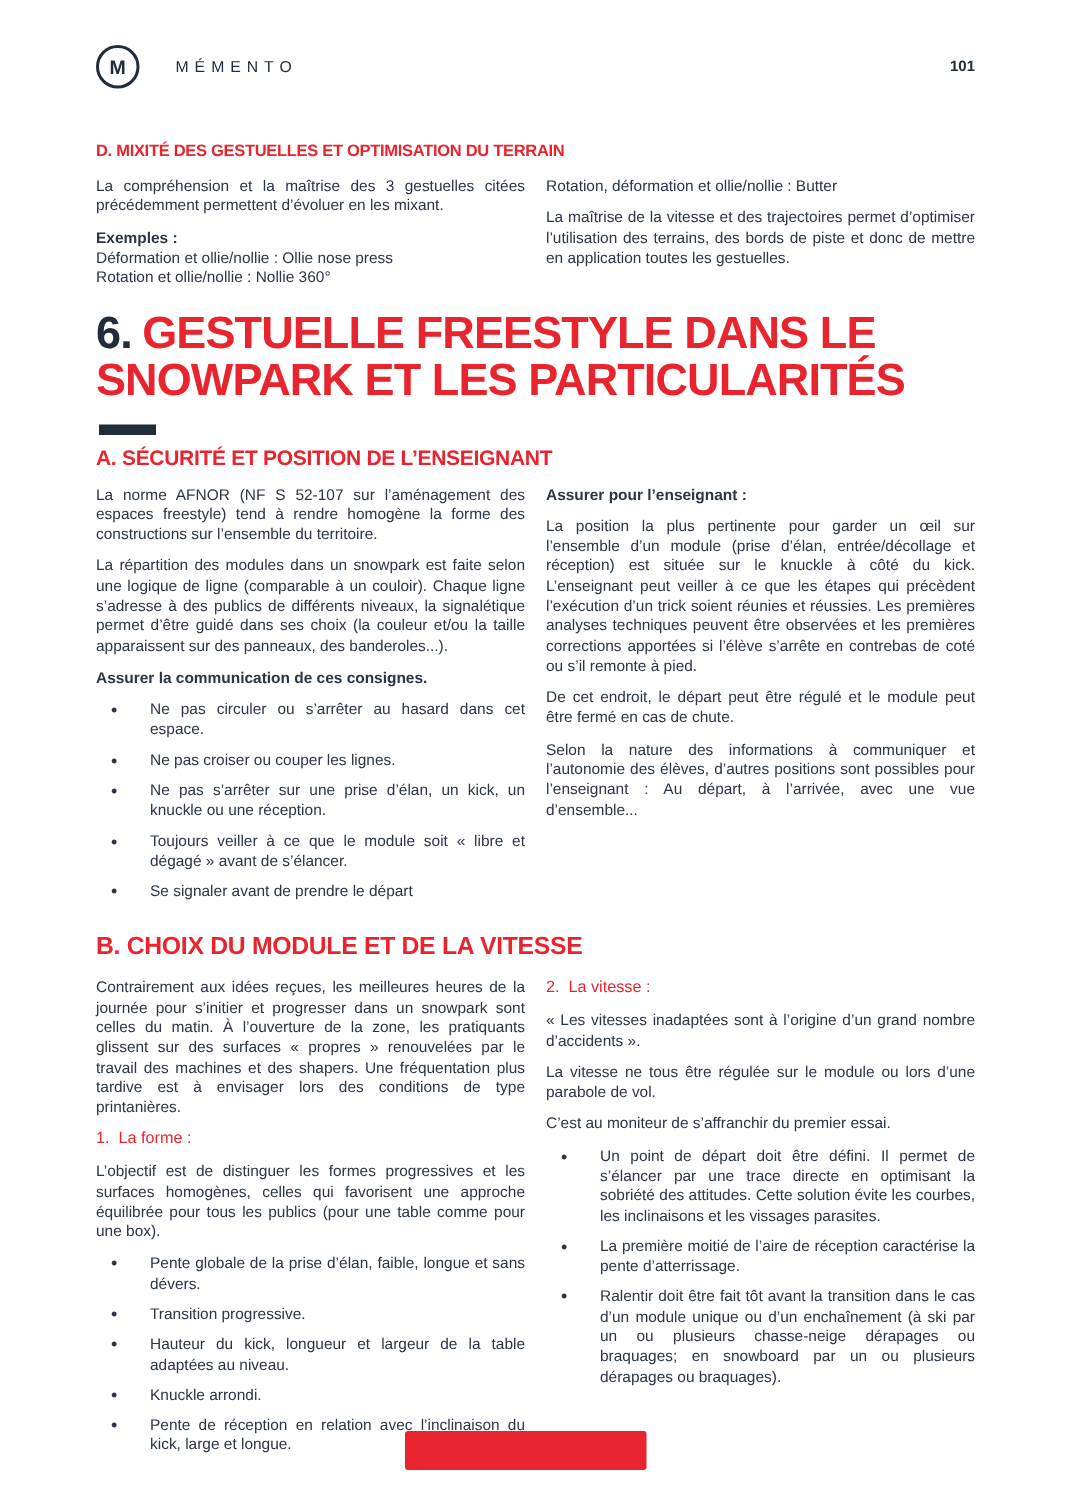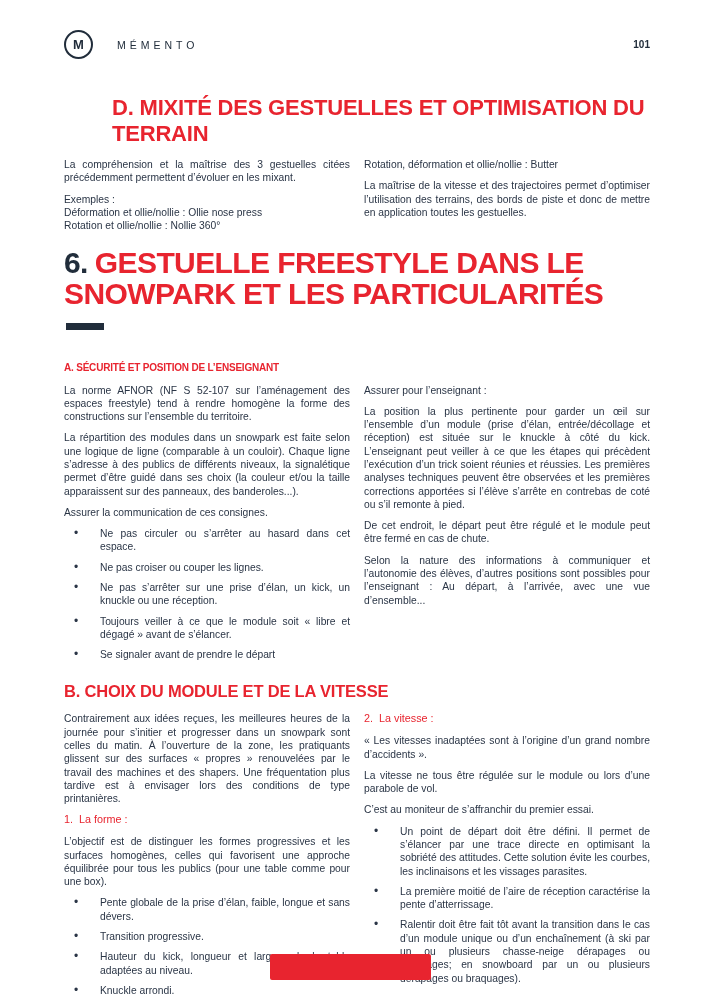--- a/index.html
+++ b/index.html
@@ -13,37 +13,37 @@
   
   .header{display:flex;align-items:center;}
   .logo{width:25px;height:25px;border:2px solid #212d3b;border-radius:50%;
     display:flex;align-items:center;justify-content:center;
     font-weight:bold;font-size:13px;color:#212d3b;flex:0 0 auto;}
   .brand{margin-left:24px;font-size:10.5px;letter-spacing:4px;color:#212d3b;font-weight:500;}
   .pagenum{margin-left:auto;font-weight:bold;font-size:10px;color:#212d3b;}
 
   
   .red-heading{color:#e8242f;font-weight:800;letter-spacing:-0.2px;margin:0;}
-  #d-heading{margin-top:36px;font-size:22px;margin-left:48px;}
-  #a-heading{margin-top:32px;font-size:10px;}
+  #d-heading{margin-top:36px;font-size:11px;}
+  #a-heading{margin-top:7px;font-size:14px;}
   #b-heading{margin-top:14px;font-size:16.5px;}
 
   
   .chapter{margin-top:16px;width:600px;font-size:30px;font-weight:800;
     line-height:1.02;letter-spacing:-0.6px;}
   .chapter .num{color:#212d3b;margin-right:7px;}
   .chapter .rest{color:#e8242f;}
   .dash{width:38px;height:7px;background:#212d3b;margin:13px 0 0 2px;}
 
   
   .cols{display:flex;gap:14px;margin-top:11px;}
   .col{flex:1 1 0;font-size:10.3px;line-height:1.29;text-align:justify;color:#2a3546;}
   .col p{margin:0 0 8px;}
   .col p.tight{margin:0;}
-  .bold{font-weight:normal;}
+  .bold{font-weight:bold;}
   .block-gap{margin-top:8px;}
 
   .sub-title{color:#e8242f;font-weight:normal;font-size:10.8px;margin:12px 0 8px;text-align:left;}
   .sub-title.first{margin-top:0;}
 
   ul.bullets{list-style:none;margin:4px 0 0;padding:0;}
   ul.bullets li{position:relative;padding-left:36px;margin-bottom:7px;text-align:justify;}
   ul.bullets li::before{content:"\2022";position:absolute;left:10px;top:-1px;
     font-size:12px;color:#2a3546;}
 

